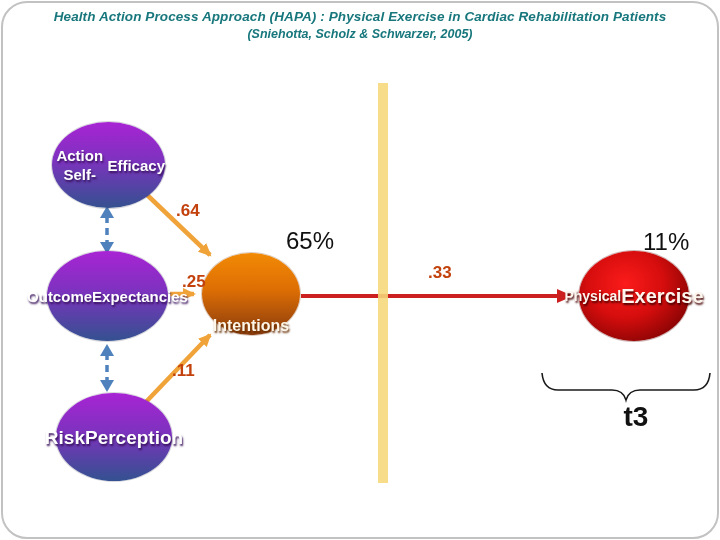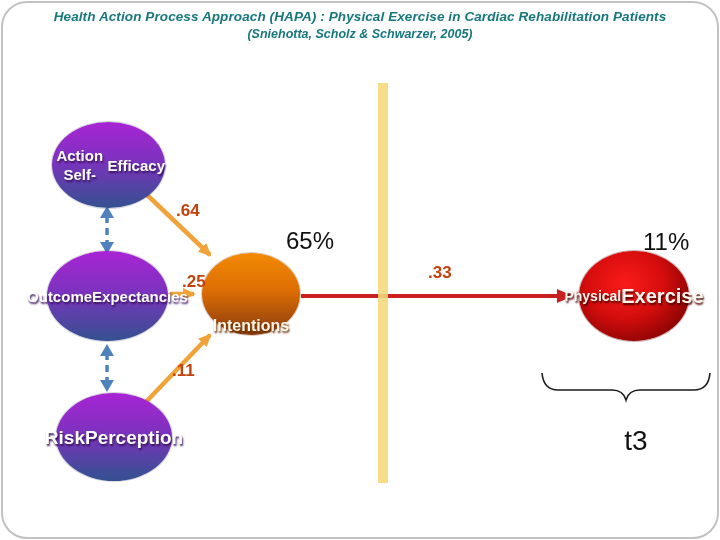--- a/index.html
+++ b/index.html
@@ -59,21 +59,21 @@
   .coef-25{left:182px;top:272px;}
   .coef-11{left:172px;top:361px;}
   .coef-33{left:428px;top:263px;}
   .pct{
     position:absolute;color:#111;font-size:24px;font-weight:normal;
   }
   .pct-65{left:286px;top:227px;}
   .pct-11{left:643px;top:228px;text-align:right;}
   .t3-label{
     position:absolute;left:612px;top:401px;width:48px;text-align:center;
-    color:#111;font-size:28px;font-weight:normal;margin-top:24px;
+    color:#111;font-size:28px;font-weight:bold;
   }
   svg.layer{position:absolute;left:0;top:0;}
 </style>
 </head>
 <body>
 
 <div class="slide">
   <div class="slide-border"></div>
 
   <div class="title-block">

